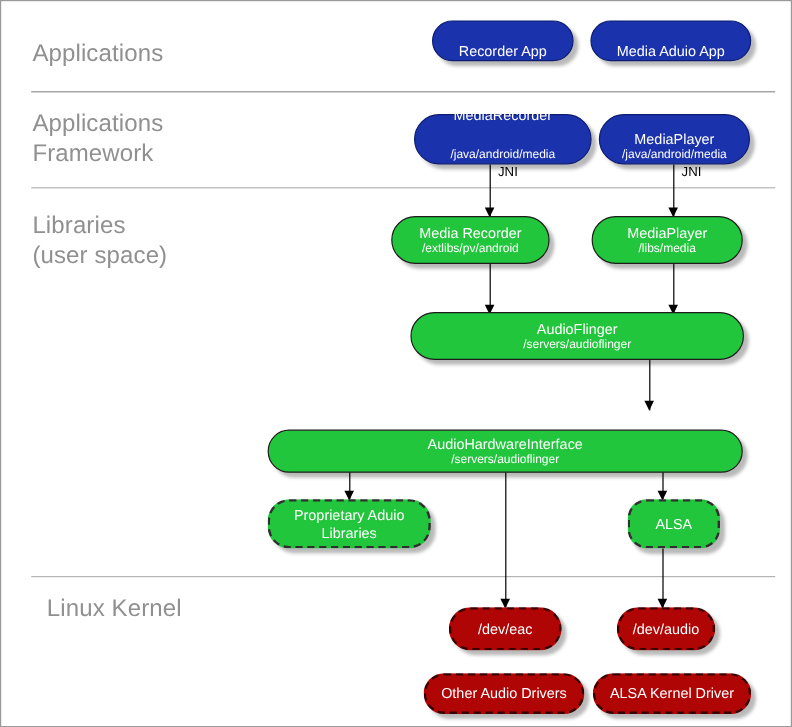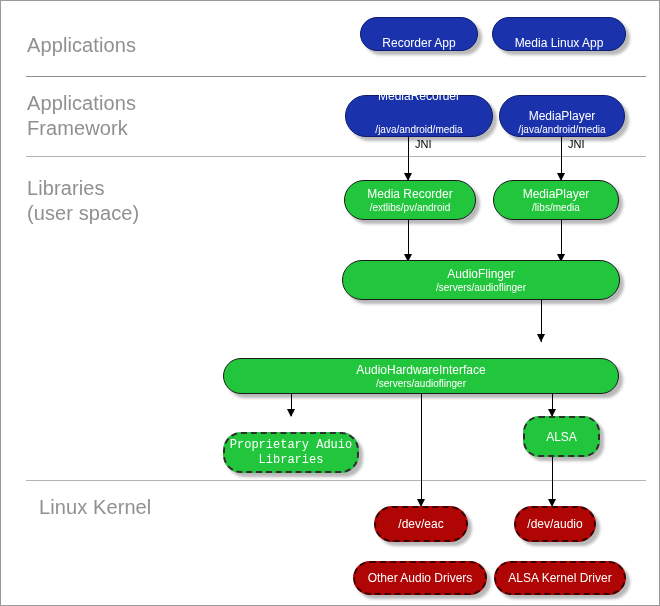--- a/index.html
+++ b/index.html
@@ -147,52 +147,52 @@
   <div class="line vline" style="left:551px; top:373px; height:42px;"></div>
   <div class="arrowhead" style="left:547px; top:408px;"></div>
 
   <div class="line vline" style="left:551px; top:456px; height:49px;"></div>
   <div class="arrowhead" style="left:547px; top:498px;"></div>
 
   <div class="node blue" style="left:359px; top:16px; width:118px; height:34px;">
     <span class="title">Recorder App</span>
   </div>
   <div class="node blue" style="left:491px; top:16px; width:134px; height:34px;">
-    <span class="title">Media Linux App</span>
+    <span class="title">Media Aduio App</span>
   </div>
 
   <div class="node blue two-line" style="left:344px; top:94px; width:148px; height:42px;gap:20px;">
     <span class="title">MediaRecorder</span>
     <span class="sub">/java/android/media</span>
   </div>
   <div class="node blue two-line" style="left:498px; top:94px; width:126px; height:42px;">
     <span class="title">MediaPlayer</span>
     <span class="sub">/java/android/media</span>
   </div>
 
-  <div class="node green two-line" style="left:343px; top:179px; width:132px; height:40px;">
+  <div class="node green two-line" style="left:325px; top:179px; width:132px; height:40px;">
     <span class="title">Media Recorder</span>
     <span class="sub">/extlibs/pv/android</span>
   </div>
   <div class="node green two-line" style="left:492px; top:179px; width:126px; height:40px;">
     <span class="title">MediaPlayer</span>
     <span class="sub">/libs/media</span>
   </div>
 
   <div class="node green two-line" style="left:341px; top:259px; width:278px; height:40px;">
     <span class="title">AudioFlinger</span>
     <span class="sub">/servers/audioflinger</span>
   </div>
 
   <div class="node green two-line" style="left:222px; top:337px; width:396px; height:36px;margin-top:20px;">
     <span class="title">AudioHardwareInterface</span>
     <span class="sub">/servers/audioflinger</span>
   </div>
 
-  <div class="node green dashed two-line" style="left:222px; top:431px; width:136px; height:41px; border-radius:18px;font-family:Liberation Mono, monospace;">
+  <div class="node green dashed two-line" style="left:222px; top:415px; width:136px; height:41px; border-radius:18px;">
     <span class="title">Proprietary Aduio</span>
     <span class="title">Libraries</span>
   </div>
 
   <div class="node green dashed" style="left:522px; top:415px; width:77px; height:41px; border-radius:16px;">
     <span class="title">ALSA</span>
   </div>
 
   <div class="node red" style="left:513px; top:505px; width:82px; height:36px;">
     <span class="title">/dev/audio</span>

